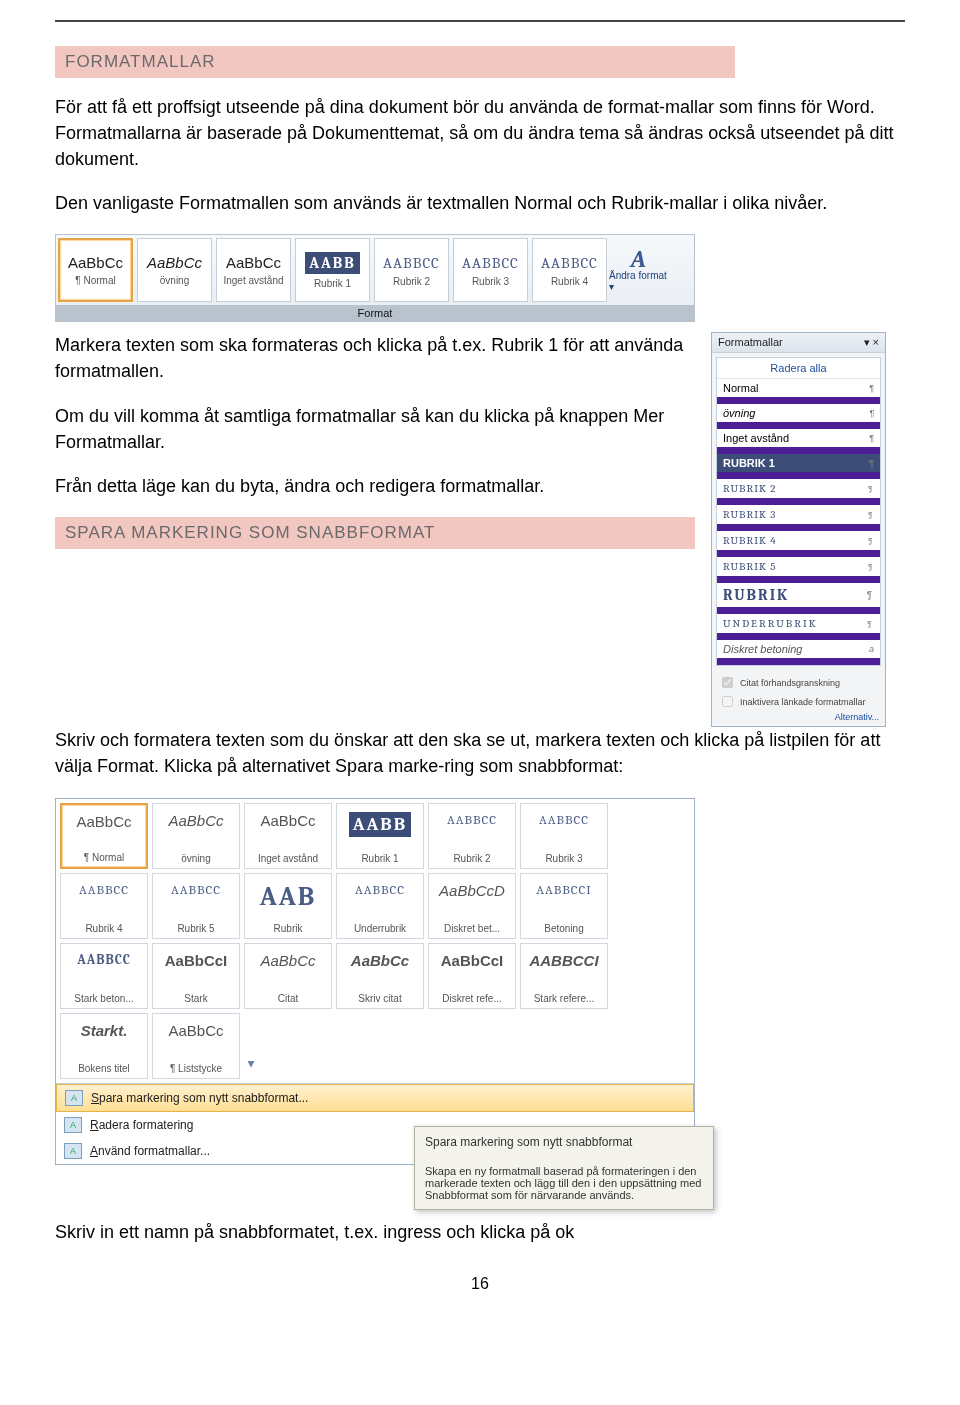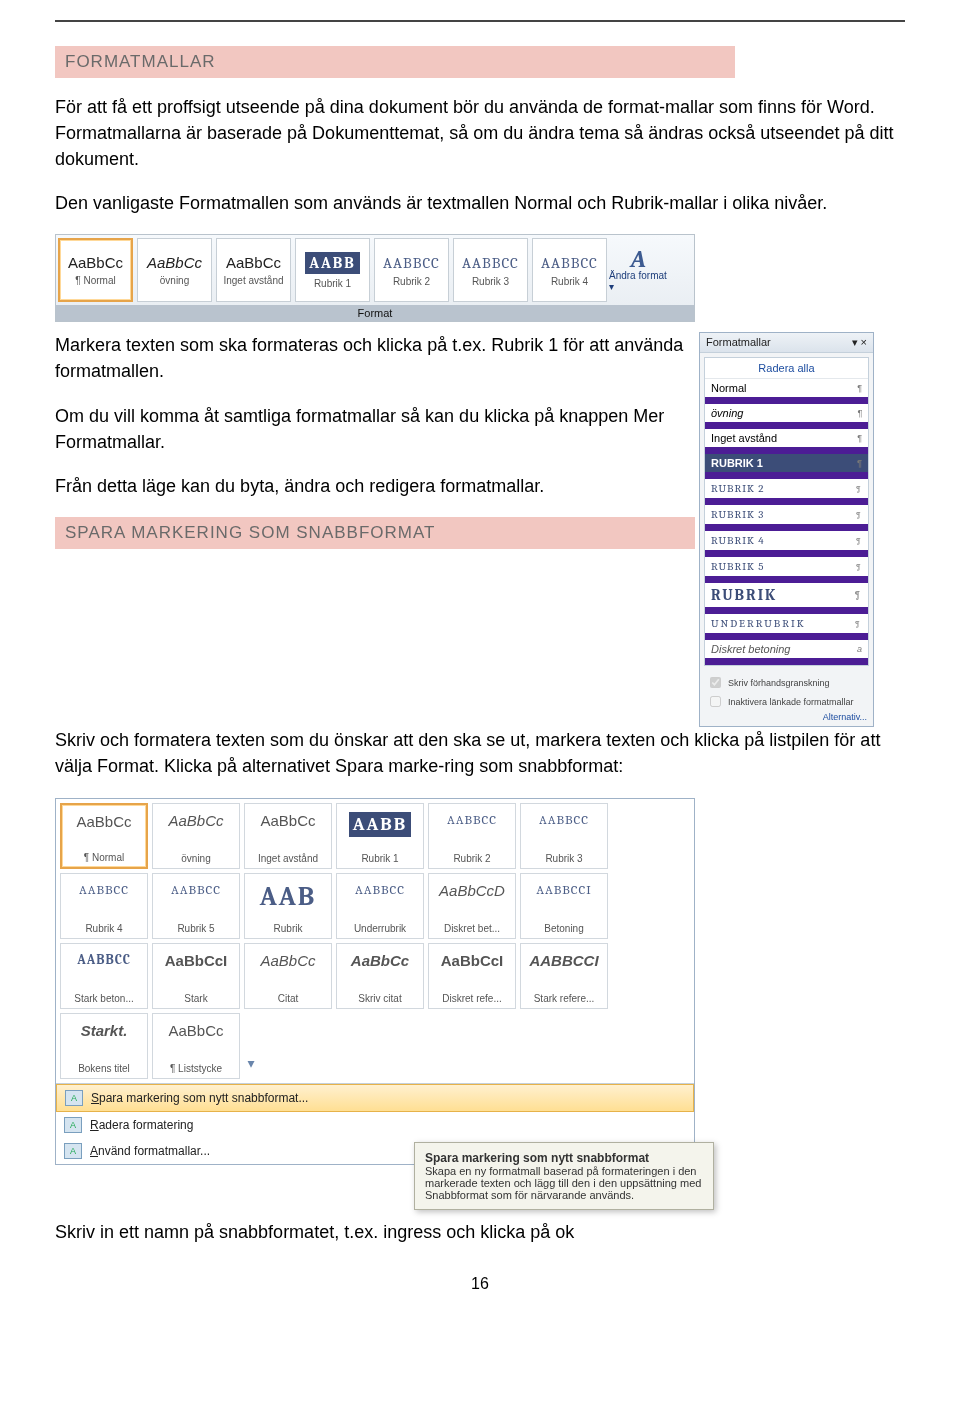--- a/index.html
+++ b/index.html
@@ -152,21 +152,21 @@
   .style-item .para { font-size: 9px; color: #777; }
   .style-item.sel-rubrik1 { background: #3c4d78; color: #fff; font-weight: 700; }
   .style-item.rubrik-n { font-family: Cambria, serif; color: #3c4d78; letter-spacing: 1px; }
   .style-item.rubrik-l { font-family: Cambria, serif; font-weight: 700; color: #3c4d78; letter-spacing: 2px; font-size: 15px; }
   .style-item.under { font-family: Cambria, serif; color: #3c4d78; letter-spacing: 2px; }
   .style-item.disk { font-style: italic; color: #555; }
   .pane-foot { padding: 4px 6px; font-size: 9px; color: #444; }
   .pane-foot label { display: flex; gap: 4px; align-items: center; margin-bottom: 2px; }
   .pane-foot .alt { color: #1e4ea0; text-align: right; }
 
-  .mid-row { display: flex; gap: 4px; align-items: flex-start; }
+  .mid-row { display: flex; gap: 16px; align-items: flex-start; }
   .mid-col { width: 640px; }
 
   
   .big-gallery {
     width: 640px;
     border: 1px solid #9fb2c7;
     background: #fff;
     font-family: "Segoe UI", Arial, sans-serif;
     margin-bottom: 54px;
     position: relative;
@@ -197,21 +197,21 @@
     right: -20px;
     bottom: -46px;
     width: 300px;
     background: #f4f4ec;
     border: 1px solid #b0b0a0;
     box-shadow: 2px 2px 6px rgba(0,0,0,0.25);
     padding: 8px 10px;
     font-size: 11px;
     color: #333;
   }
-  .tooltip-box .tt-title { font-weight: 700; margin-bottom: 0; font-size: 12px; }
+  .tooltip-box .tt-title { font-weight: 400; margin-bottom: 16px; font-size: 12px; }
 
   .footer-pg { text-align: center; font-size: 16px; margin-top: 30px; }
 </style>
 </head>
 <body>
 
 <div class="page">
 
   <hr class="hr-top">
 
@@ -318,21 +318,21 @@
             </div>
             <div class="style-item disk">
               <span>Diskret betoning</span>
               <span class="para">a</span>
             </div>
           </div>
       </div>
       <div class="pane-foot">
         <label>
             <input type="checkbox" checked="" disabled="" style="width: 11px; height: 11px;">
-            <span>Skriv förhandsgranskning</span>
+            <span>Citat förhandsgranskning</span>
           </label>
         <label>
             <input type="checkbox" disabled="" style="width: 11px; height: 11px;">
             <span>Inaktivera länkade formatmallar</span>
           </label>
         <div class="alt">Alternativ...</div>
       </div>
     </div>
   </div>
 

